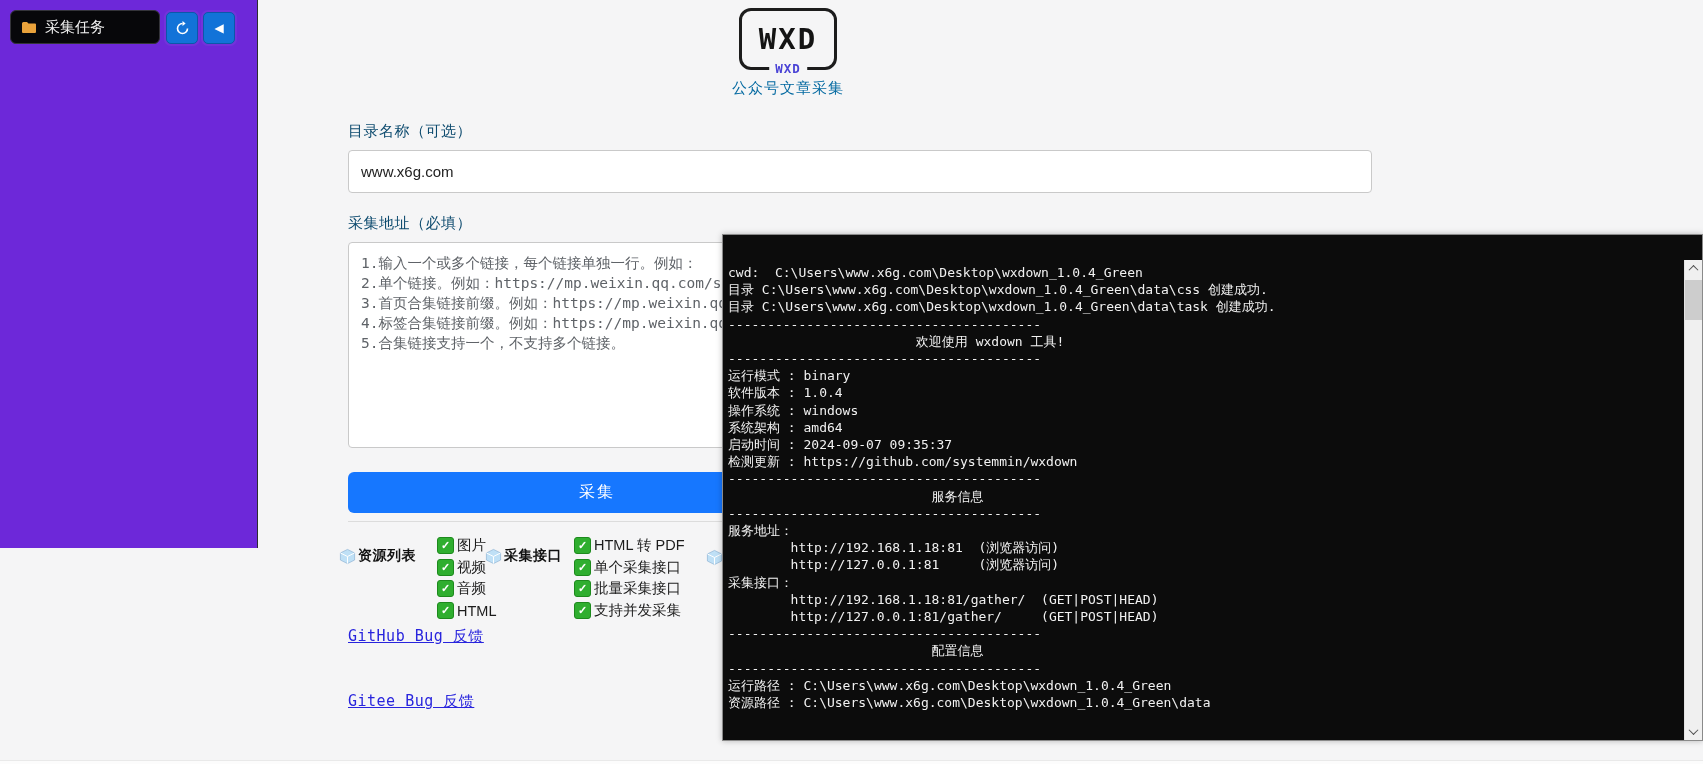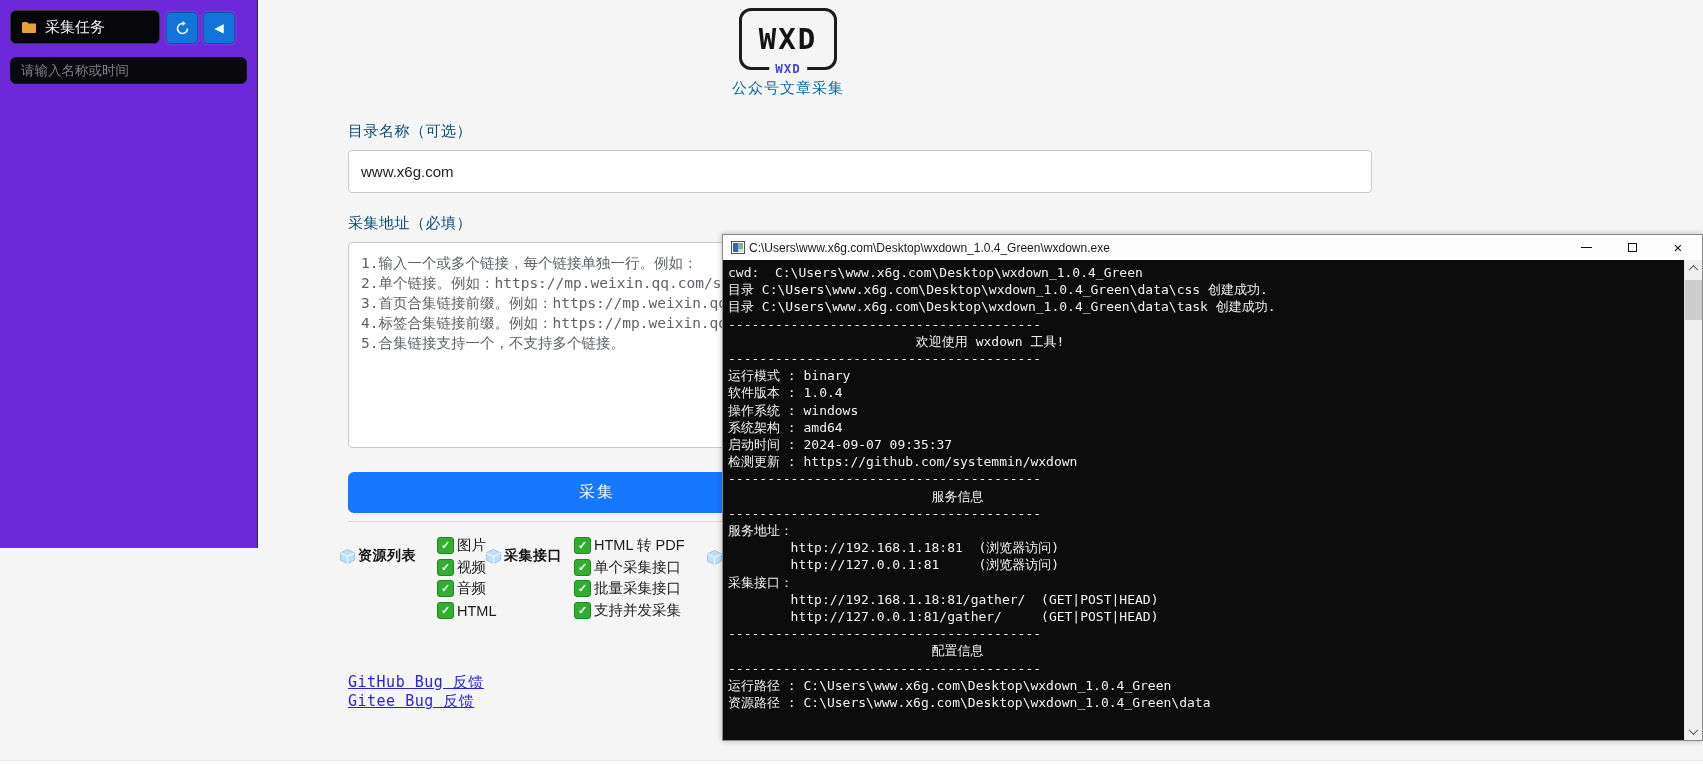--- a/index.html
+++ b/index.html
@@ -49,21 +49,21 @@
   .chk-list{position:absolute;top:0;}
   #res-list{left:98px;}
   #feat-list{left:235px;}
   .chk-row{height:21.6px;display:flex;align-items:center;cursor:pointer;}
   .chk{width:15px;height:15px;background:#2fae2f;border:1px solid #1d8a1d;border-radius:3px;display:inline-flex;align-items:center;justify-content:center;flex:0 0 auto;}
   .chk .tick{color:#fff;font-size:11px;font-weight:bold;line-height:1;}
   .chk-label{margin-left:3px;font-size:14.5px;color:#1c1c1c;white-space:nowrap;font-family:Liberation Sans, sans-serif;}
 
   
   .bug-link{font-family:"DejaVu Sans Mono","Liberation Sans",sans-serif;font-size:15px;color:#2824dd;text-decoration:underline;letter-spacing:0.5px;cursor:pointer;}
-  #github-link{left:348px;top:673px;}
+  #github-link{left:348px;top:627px;}
   #gitee-link{left:348px;top:692px;}
 
   
   #console-win{left:722px;top:234px;width:981px;height:507px;border:1px solid #8a8a8a;box-sizing:border-box;background:#0c0c0c;box-shadow:0 0 6px rgba(0,0,0,0.25);}
   #console-titlebar{position:absolute;left:0;top:0;right:0;height:25px;background:#fdfdfd;display:flex;align-items:center;}
   #console-title{margin-left:26px;font-size:12px;color:#1b1b1b;white-space:nowrap;}
   #title-icon{position:absolute;left:8px;top:6px;}
   #win-controls{position:absolute;right:1px;top:0;height:25px;display:flex;}
   .win-btn{width:46px;height:25px;display:flex;align-items:center;justify-content:center;cursor:pointer;}
   .glyph-min{width:11px;height:1.4px;background:#111;}
@@ -100,21 +100,20 @@
     <span>
       <svg width="15" height="15" viewBox="0 0 24 24">
         <path d="M12 4 A8 8 0 1 0 20 12" fill="none" stroke="#fff" stroke-width="2.6"></path>
         <path d="M12 0 L17 4 L12 8 Z" fill="#fff"></path>
       </svg>
     </span>
   </div>
   <div id="btn-collapse" class="abs side-btn">
     <span class="tri">◀</span>
   </div>
-  <input id="side-search" class="abs" placeholder="请输入名称或时间" style="">
 </div>
 
 <div id="logo-wrap" class="abs">
   <div id="logo-box">
     <span class="big">WXD</span>
     <span id="logo-badge">WXD</span>
   </div>
   <div id="app-subtitle">公众号文章采集</div>
 </div>
 
@@ -218,42 +217,20 @@
       <path d="M12 2 L22 7 L22 17 L12 22 L2 17 L2 7 Z" fill="#bfe0f6" stroke="#8fb4d4" stroke-width="1"></path>
       <path d="M2 7 L12 12 L22 7 M12 12 L12 22" fill="none" stroke="#ffffff" stroke-width="1.4"></path>
     </svg>
   </div>
 </div>
 
 <a id="github-link" class="abs bug-link">GitHub Bug 反馈</a>
 <a id="gitee-link" class="abs bug-link">Gitee Bug 反馈</a>
 
 <div id="console-win" class="abs">
-  <div id="console-titlebar">
-    <span id="title-icon">
-      <svg width="14" height="13" viewBox="0 0 14 13">
-        <rect x="0.5" y="0.5" width="13" height="12" fill="#fdfdfd" stroke="#555"></rect>
-        <rect x="2" y="2" width="5.5" height="9" fill="#3a66a8"></rect>
-        <rect x="7.5" y="2" width="4.5" height="6" fill="#7db79b"></rect>
-        <rect x="7.5" y="8" width="4.5" height="3" fill="#cfe3d8"></rect>
-      </svg>
-    </span>
-    <span id="console-title">C:\Users\www.x6g.com\Desktop\wxdown_1.0.4_Green\wxdown.exe</span>
-    <div id="win-controls">
-      <div class="win-btn">
-          <div class="glyph-min"></div>
-        </div>
-      <div class="win-btn">
-          <div class="glyph-max"></div>
-        </div>
-      <div class="win-btn">
-          <div class="glyph-close">×</div>
-        </div>
-    </div>
-  </div>
   <div id="console-body">
     <pre id="console-pre">cwd:  C:\Users\www.x6g.com\Desktop\wxdown_1.0.4_Green
 目录 C:\Users\www.x6g.com\Desktop\wxdown_1.0.4_Green\data\css 创建成功.
 目录 C:\Users\www.x6g.com\Desktop\wxdown_1.0.4_Green\data\task 创建成功.
 ----------------------------------------
                         欢迎使用 wxdown 工具!
 ----------------------------------------
 运行模式 : binary
 软件版本 : 1.0.4
 操作系统 : windows

